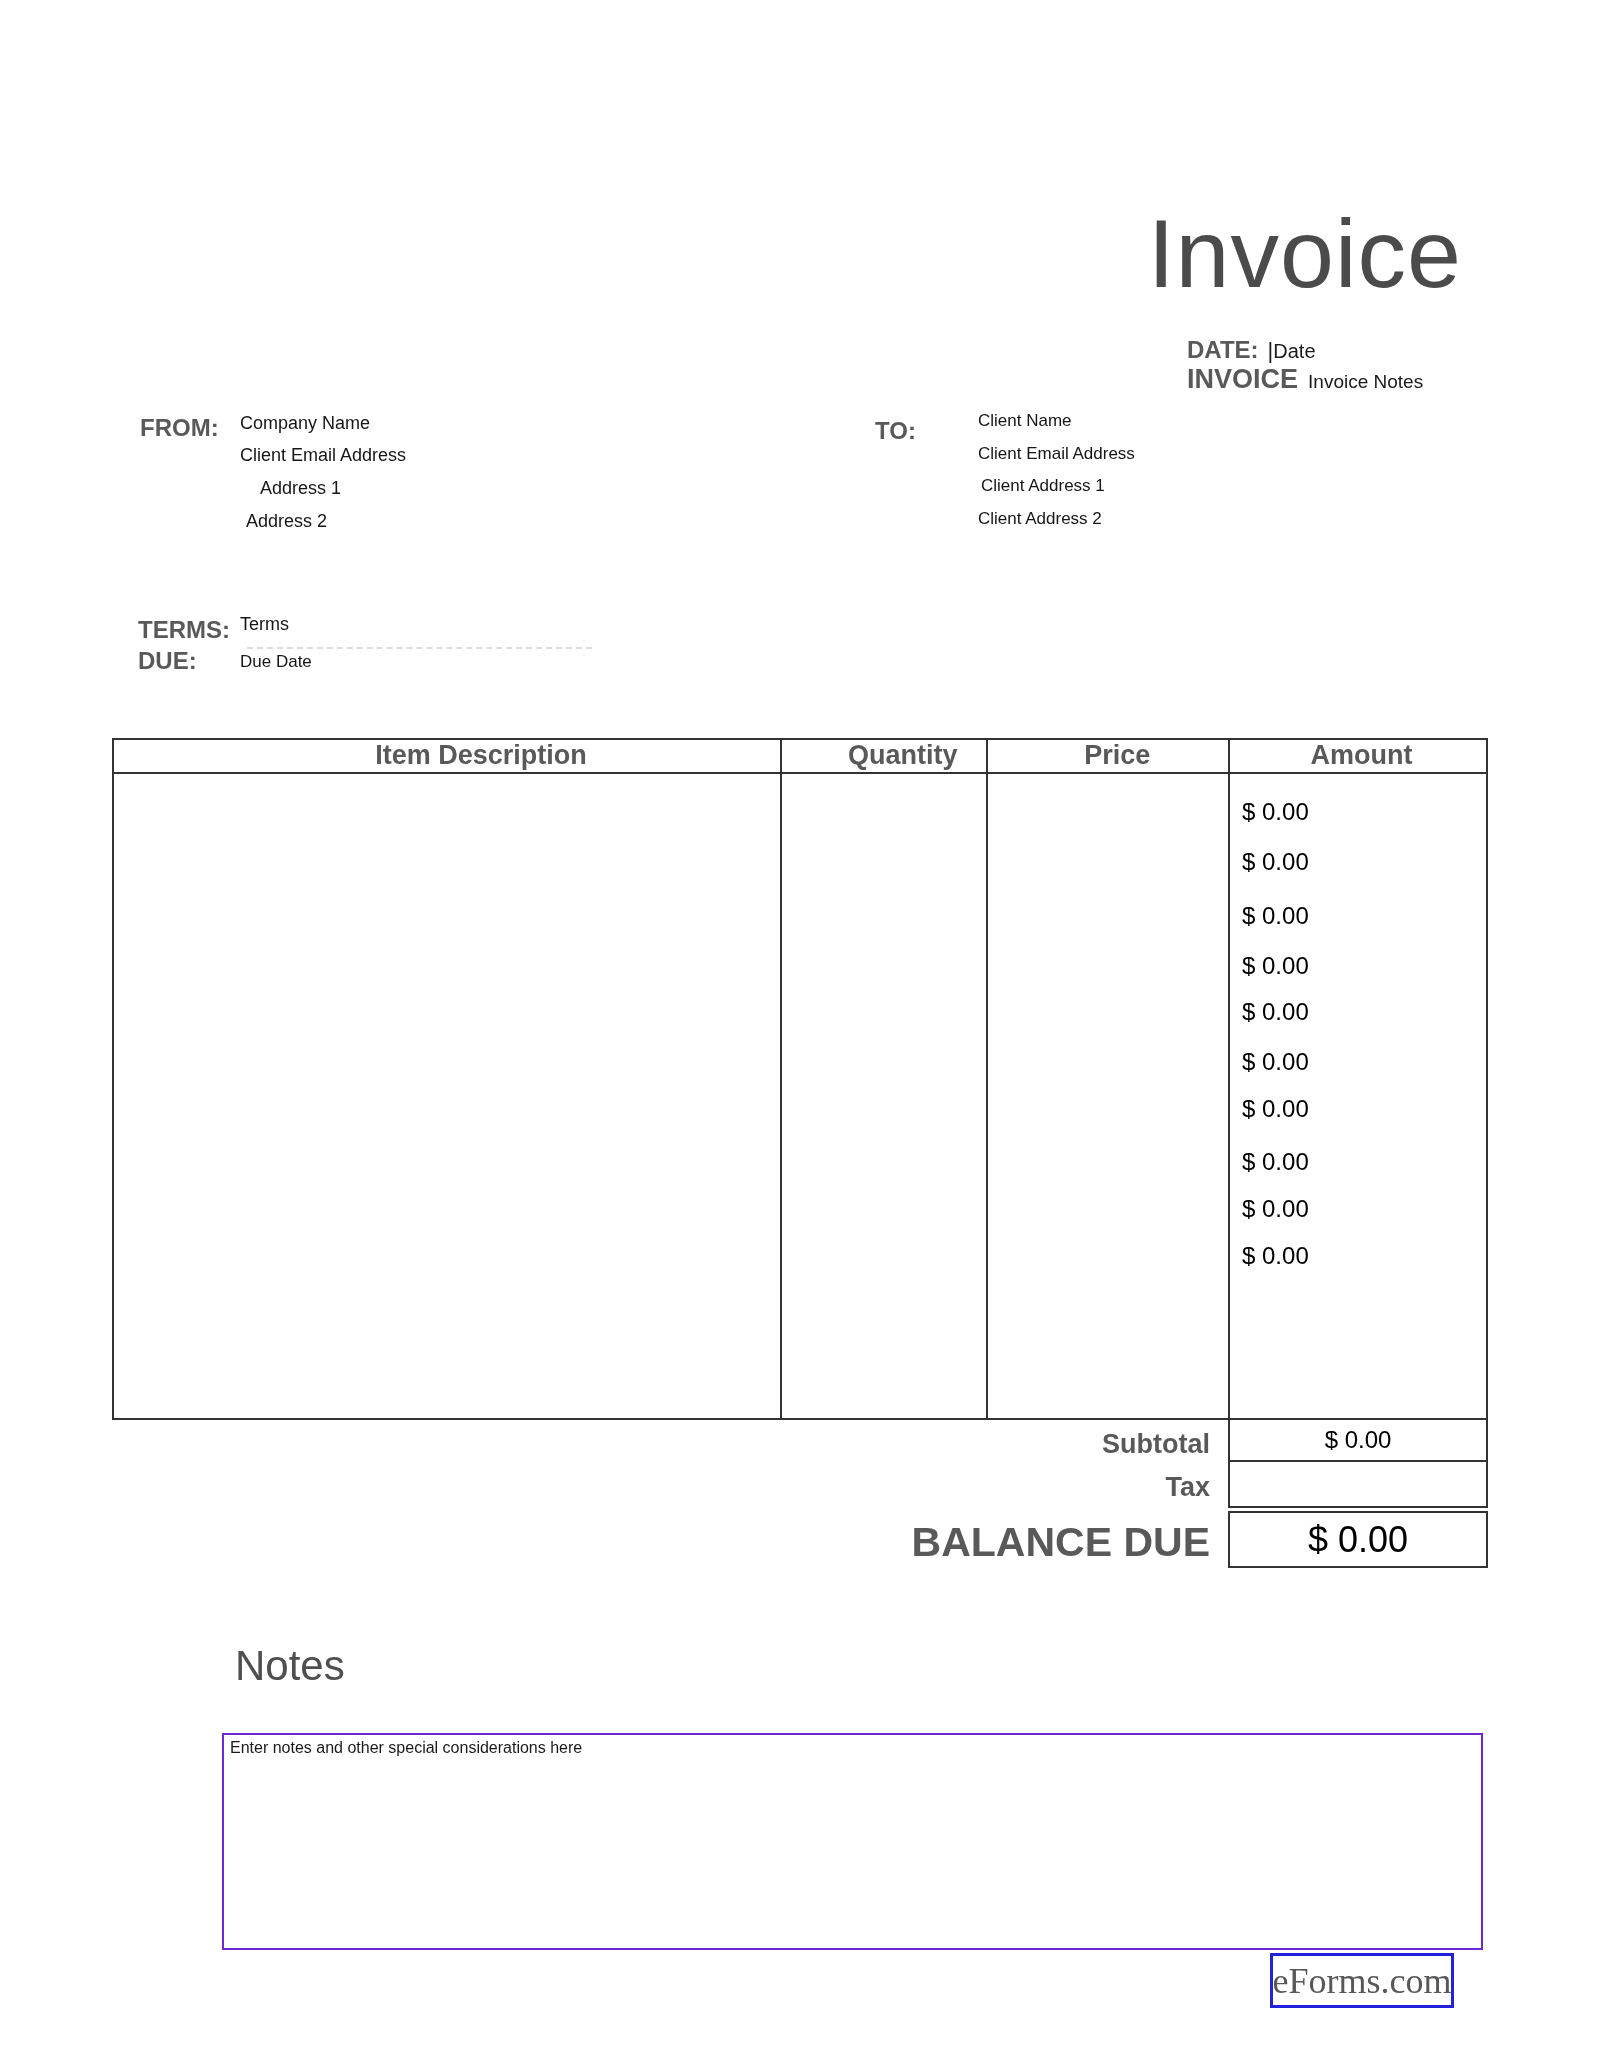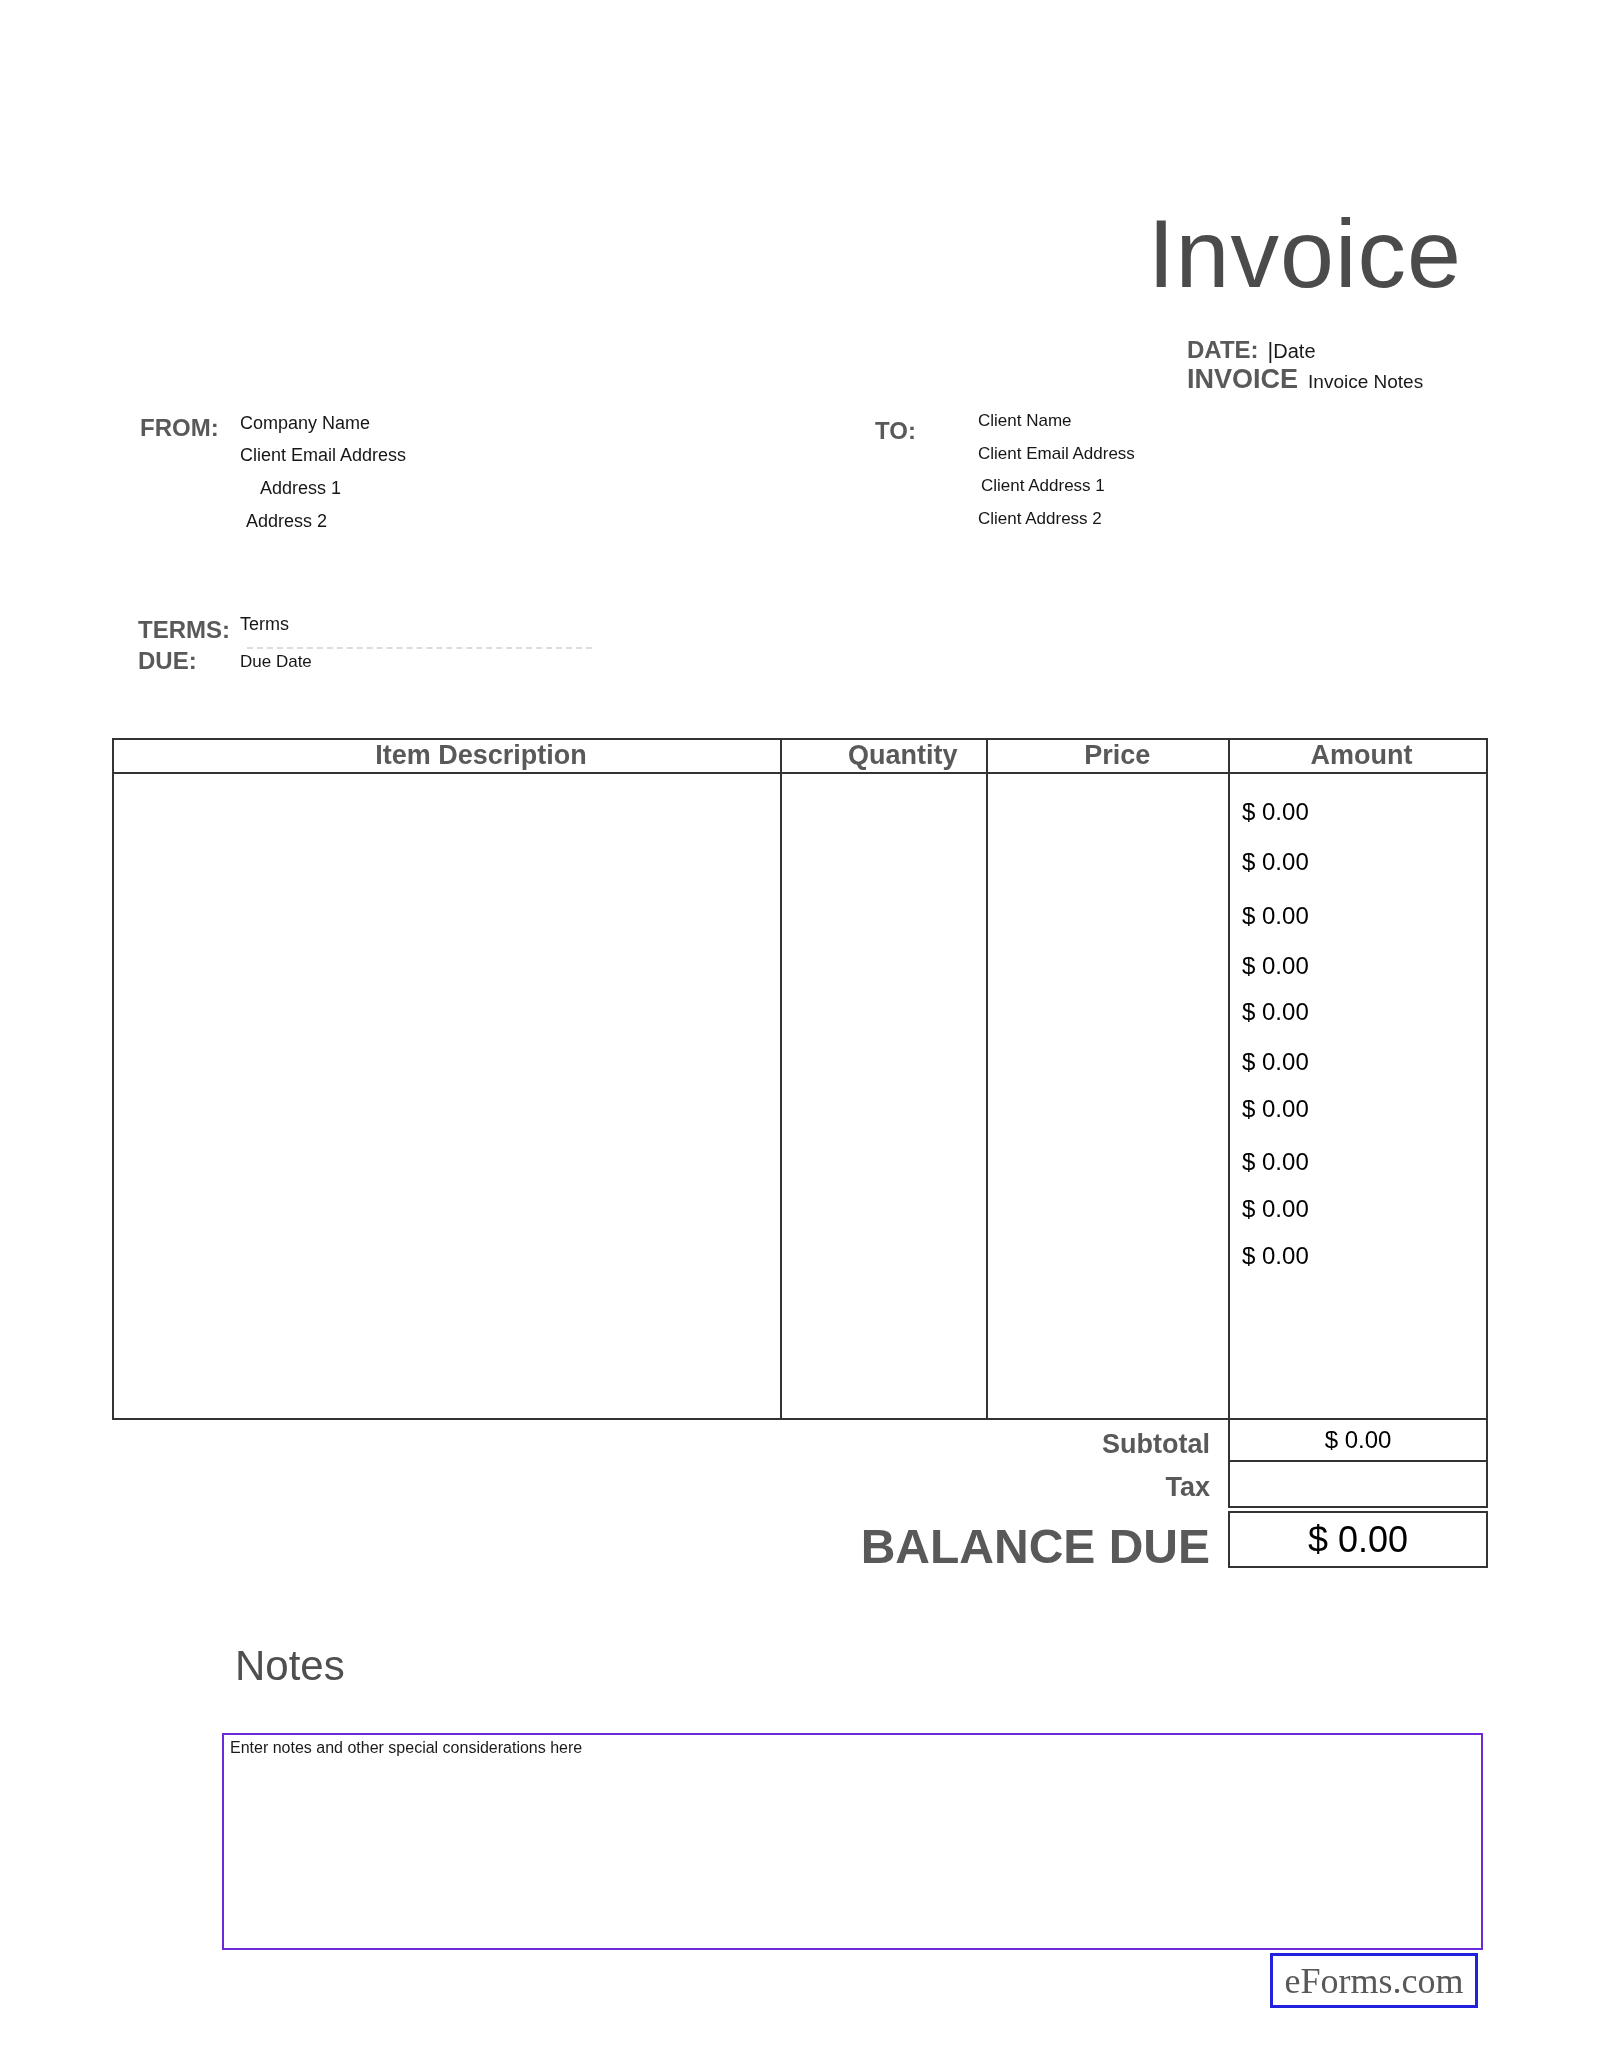--- a/index.html
+++ b/index.html
@@ -28,28 +28,28 @@
   .hdr-row { display:flex; border-bottom:2px solid #333; }
   .hdr-cell { display:flex; align-items:center; justify-content:center;
               font-weight:bold; color:#595959; font-size:27px; }
 
   .amount-field { font-size:24px; color:#000; line-height:1; white-space:pre; }
 
   .sum-cell { border:2px solid #333; border-top:none; display:flex; align-items:center; justify-content:center;
               font-size:24px; color:#000; }
   .balance-cell { border:2px solid #333; font-size:36px; }
   .sum-label { font-weight:bold; color:#595959; font-size:27px; text-align:right; white-space:nowrap; }
-  .balance-label { font-size:48px; }
+  .balance-label { font-size:41px; }
 
   .notes-heading { font-size:42px; color:#4f4f4f; }
   textarea.notes-box { border:2px solid #6d28d9; width:1261px; height:217px; resize:none;
        font-family:"Liberation Sans", sans-serif; font-size:16px; color:#1a1a1a; padding:4px 6px; outline:none; background:#fff; }
   textarea.notes-box::placeholder { color:#1a1a1a; opacity:1; }
 
-  .brand-box { border:3px solid #2222dd; width:208px; height:55px; display:flex; align-items:center; justify-content:center;
+  .brand-box { border:3px solid #2222dd; width:184px; height:55px; display:flex; align-items:center; justify-content:center;
        font-family:"Liberation Serif", serif; font-size:36px; color:#585858; }
 </style>
 </head>
 <body>
 
 <div class="page">
 
   <div class="abs title" style="top:205px; right:138px;">Invoice</div>
 
   <div class="abs meta-row" style="left:1187px; top:336px;">

